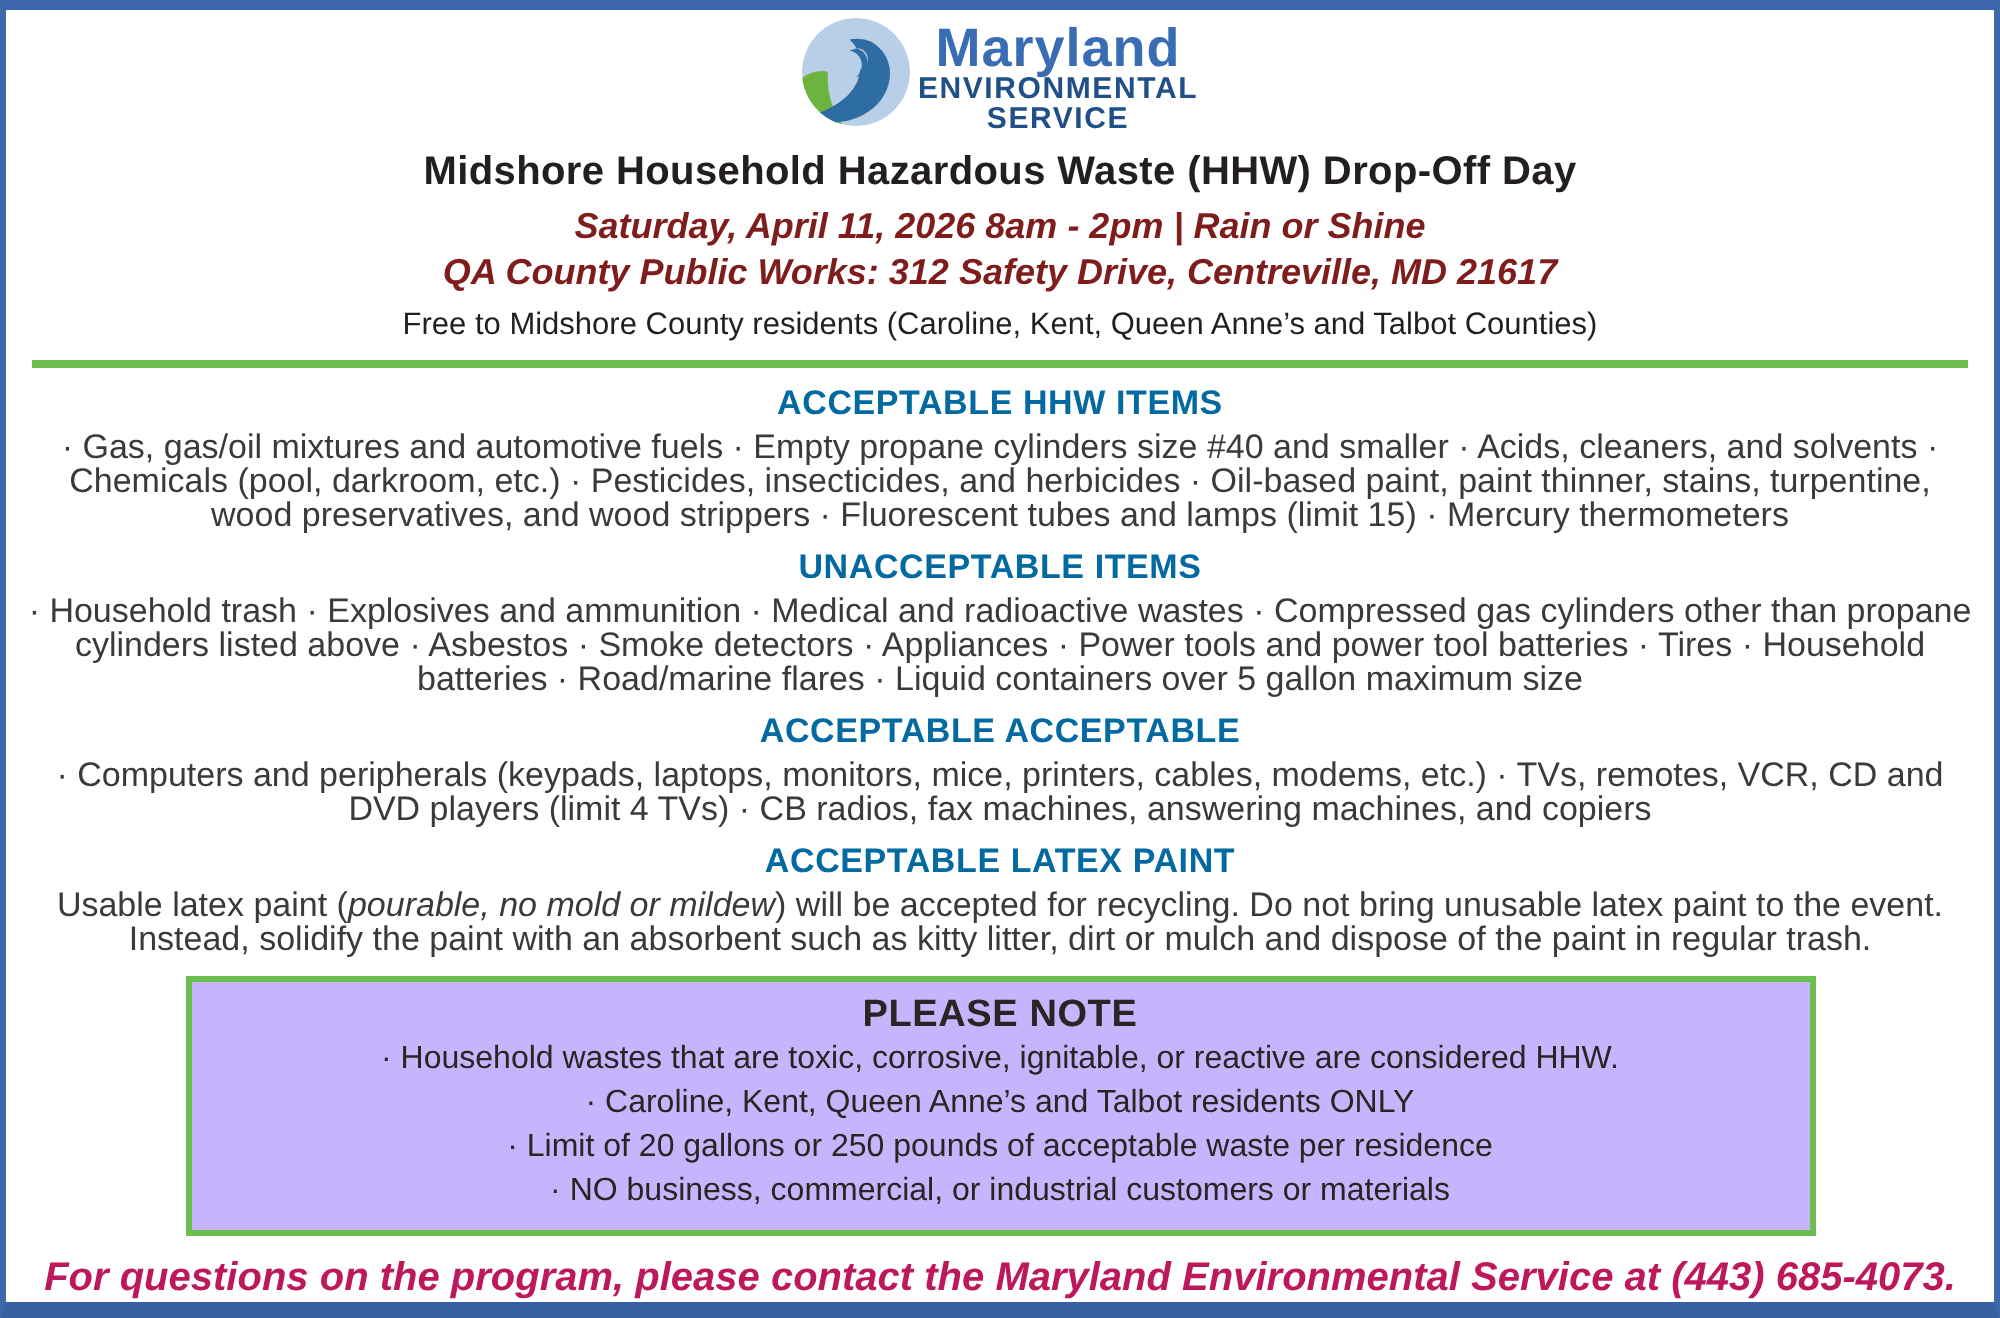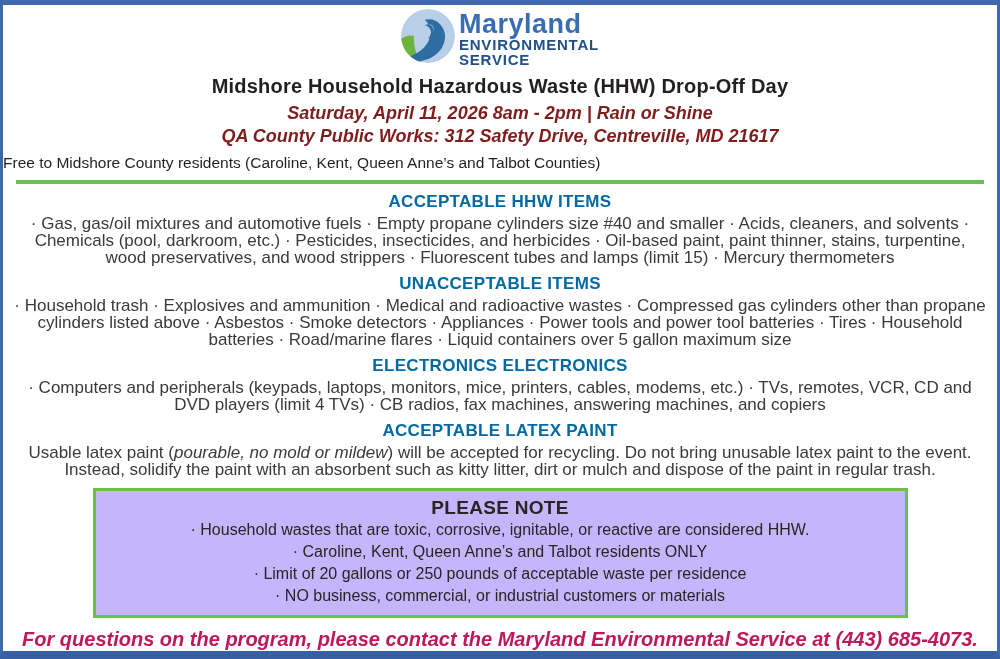--- a/index.html
+++ b/index.html
@@ -18,20 +18,21 @@
   }
 
   
   .logo-row {
     display: flex;
     justify-content: center;
     align-items: flex-start;
     gap: 4px;
     margin-top: 4px;
     height: 60px;
+    text-align: center;
   }
   .logo-mark { width: 54px; height: 54px; flex: 0 0 auto; }
   .logo-text { display: flex; flex-direction: column; justify-content: center; padding-top: 2px; }
   .logo-brand {
     color: #3a6cb4;
     font-size: 27px;
     font-weight: bold;
     letter-spacing: 0.5px;
     line-height: 26px;
   }
@@ -53,20 +54,21 @@
   }
   .subline {
     text-align: center;
     color: #7f1d1d;
     font-size: 18px;
     font-weight: bold;
     font-style: italic;
     margin-top: 5px;
   }
   .eligibility {
+    text-align: center;
     color: #231f20;
     font-size: 15.5px;
     margin-top: 7px;
   }
 
   .green-rule {
     height: 4px;
     background: #6cbf4c;
     margin: 8px 13px 0 13px;
   }
@@ -161,21 +163,21 @@
     <div class="section-heading">ACCEPTABLE HHW ITEMS</div>
     <div class="section-body">· Gas, gas/oil mixtures and automotive fuels · Empty propane cylinders size #40 and smaller · Acids, cleaners, and solvents · Chemicals (pool, darkroom, etc.) · Pesticides, insecticides, and herbicides · Oil-based paint, paint thinner, stains, turpentine, wood preservatives, and wood strippers · Fluorescent tubes and lamps (limit 15) · Mercury thermometers</div>
   </div>
 
   <div class="section">
     <div class="section-heading">UNACCEPTABLE ITEMS</div>
     <div class="section-body">· Household trash · Explosives and ammunition · Medical and radioactive wastes · Compressed gas cylinders other than propane cylinders listed above · Asbestos · Smoke detectors · Appliances · Power tools and power tool batteries · Tires · Household batteries · Road/marine flares · Liquid containers over 5 gallon maximum size</div>
   </div>
 
   <div class="section">
-    <div class="section-heading">ELECTRONICS ELECTRONICS</div>
+    <div class="section-heading">ACCEPTABLE ACCEPTABLE</div>
     <div class="section-body">· Computers and peripherals (keypads, laptops, monitors, mice, printers, cables, modems, etc.) · TVs, remotes, VCR, CD and DVD players (limit 4 TVs) · CB radios, fax machines, answering machines, and copiers</div>
   </div>
 
   <div class="section">
     <div class="section-heading">ACCEPTABLE LATEX PAINT</div>
     <div class="section-body"><span>Usable latex paint (</span><span class="italic">pourable, no mold or mildew</span><span>) will be accepted for recycling. Do not bring unusable latex paint to the event. Instead, solidify the paint with an absorbent such as kitty litter, dirt or mulch and dispose of the paint in regular trash.</span></div>
   </div>
 
   <div class="note-box">
     <div class="note-heading">PLEASE NOTE</div>

